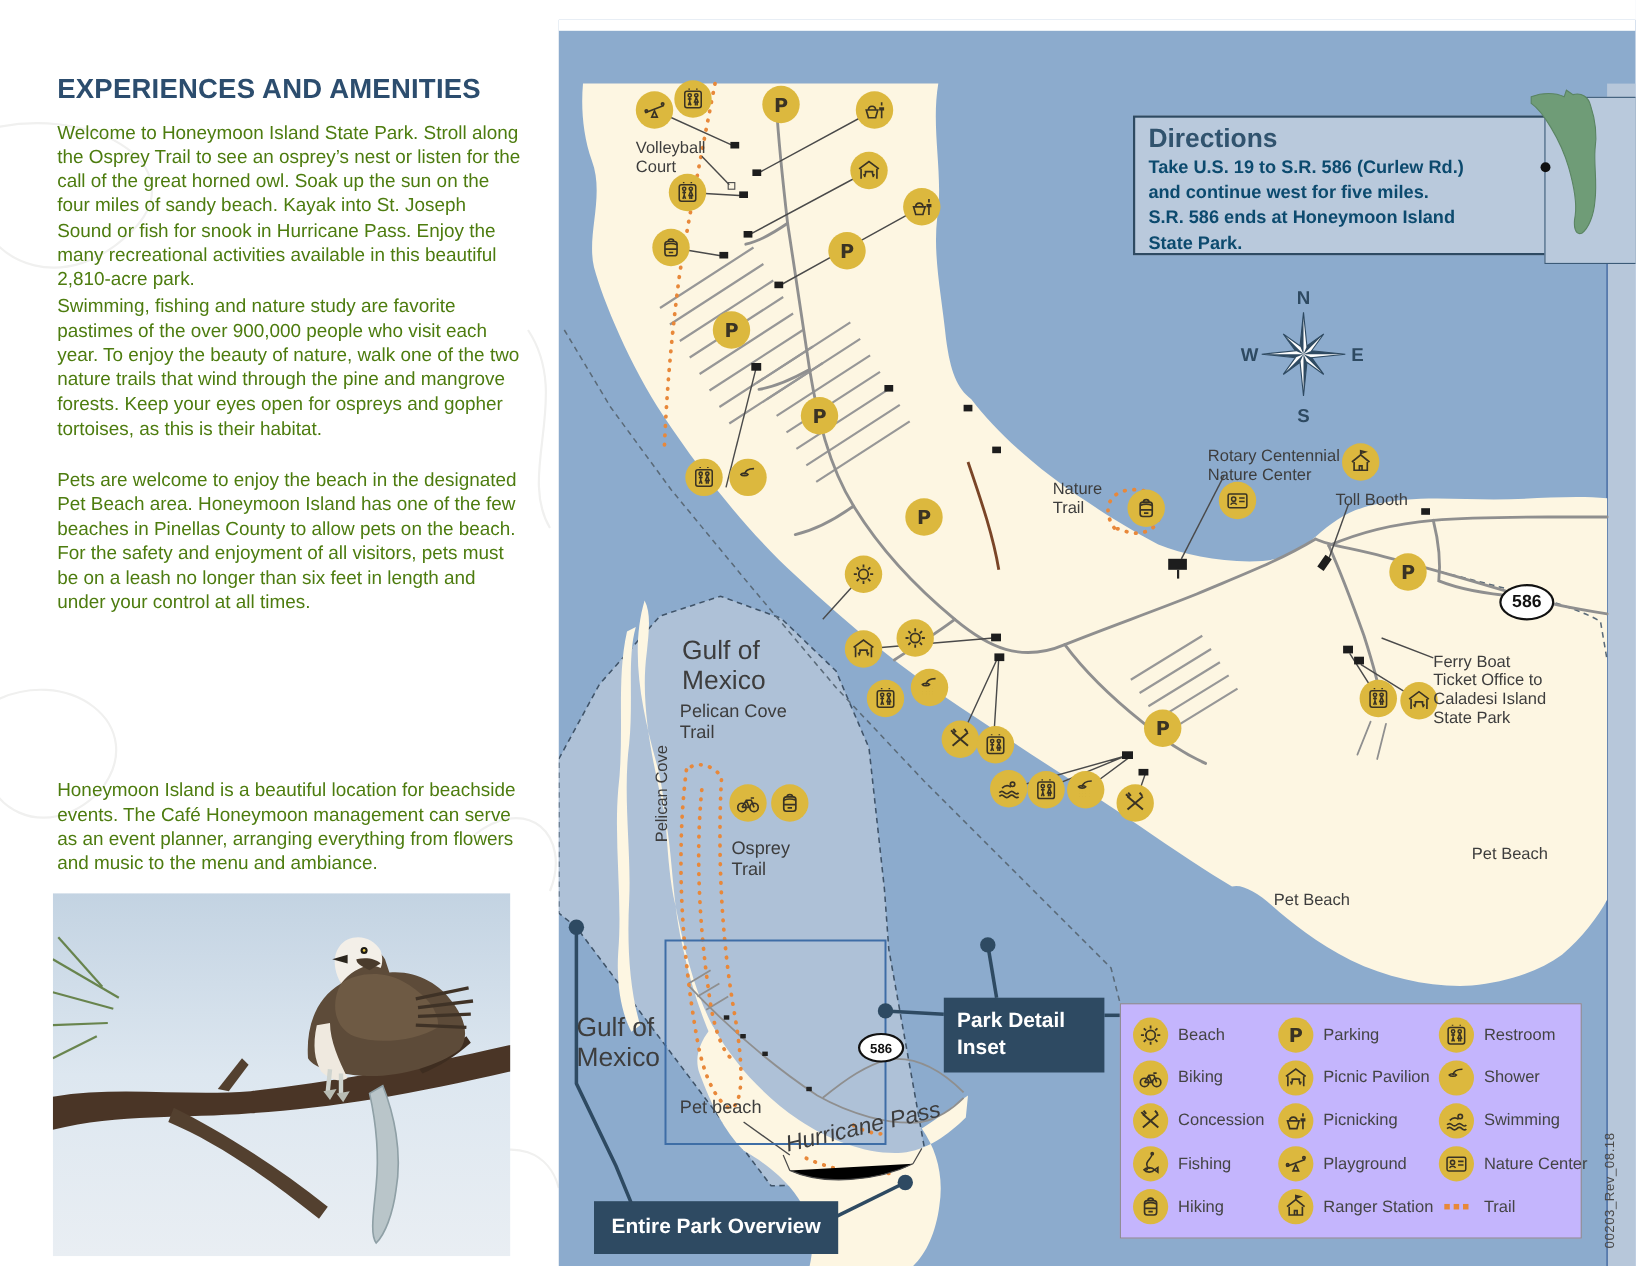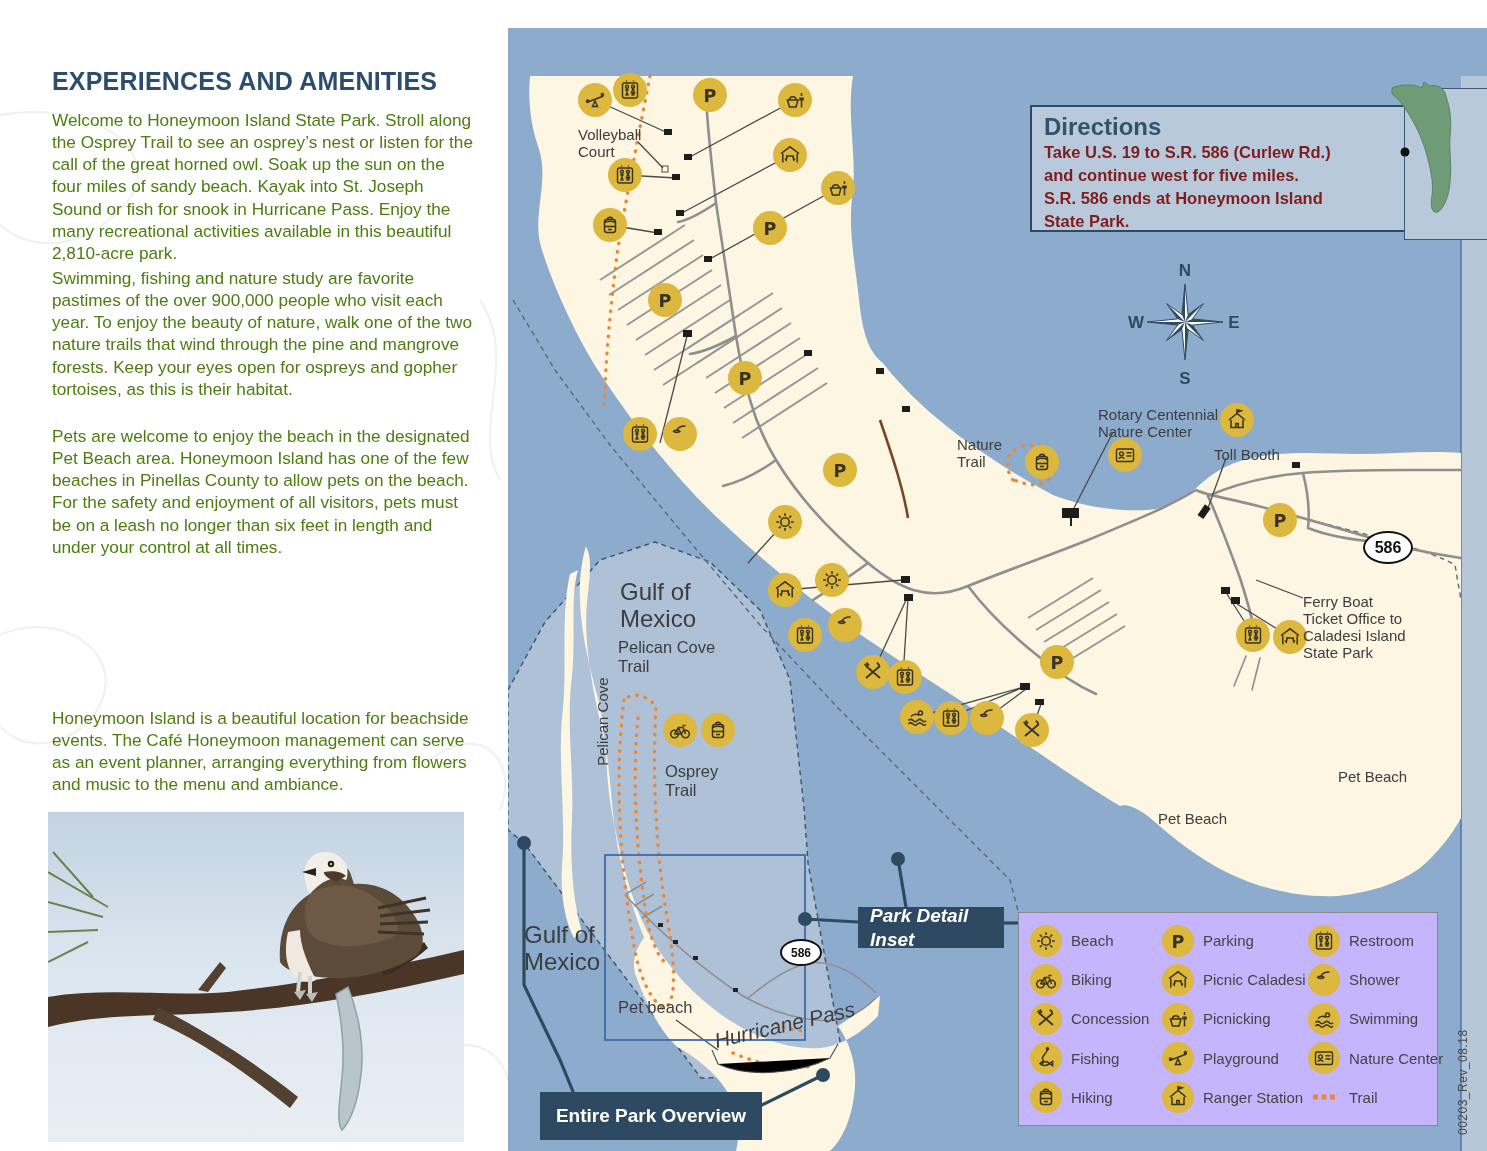--- a/index.html
+++ b/index.html
@@ -19,21 +19,21 @@
   #whitecap{position:absolute;left:0;top:0;width:979px;height:10px;background:#fff;}
   #mapsvg{position:absolute;left:0;top:0;}
   .mlabel{position:absolute;font-size:15px;line-height:1.14;color:#3d3d3d;white-space:pre-line;}
   .big{font-size:24px;}
   .cbox{position:absolute;background:#2e4a62;color:#fff;font-weight:bold;font-size:19px;
         line-height:1.25;display:flex;align-items:center;padding:4px 12px;box-sizing:border-box;
         white-space:pre-line;}
   #directions{position:absolute;left:522px;top:87px;width:402px;height:127px;background:#b9c9dc;
         border:2px solid #2e4a62;box-sizing:border-box;padding:6px 12px;}
   #directions h2{margin:0;font-size:24px;color:#31536e;}
-  #directions .dbody{font-size:16.5px;font-weight:bold;color:#7f1d1d;line-height:1.4;white-space:pre-line;}
+  #directions .dbody{font-size:16.5px;font-weight:bold;color:#0c4a6e;line-height:1.4;white-space:pre-line;}
   #flinset{position:absolute;left:896px;top:70px;width:84px;height:152px;background:#b9c9dc;
         border:1.5px solid #3b5a77;box-sizing:border-box;}
   .shield{position:absolute;background:#fff;border:2.5px solid #111;border-radius:50%;
         display:flex;align-items:center;justify-content:center;font-weight:bold;color:#111;}
   #legend{position:absolute;left:510px;top:894px;width:420px;height:214px;background:#c4b5fd;
         border:1px solid #8a8a8a;box-sizing:border-box;display:grid;
         grid-template-rows:repeat(5,1fr);grid-auto-flow:column;
         grid-template-columns:132px 146px 140px;padding:8px 2px 8px 10px;}
   .litem{display:flex;align-items:center;gap:8px;font-size:15px;color:#444;}
   #rev{position:absolute;left:1456px;top:1135px;transform:rotate(-90deg);transform-origin:0 0;
@@ -524,21 +524,21 @@
     <div class="mlabel" style="left:110px;top:620px;font-size:16.5px;">Pelican Cove
 Trail</div>
     <div class="mlabel vert" style="left:50px;top:695px;font-size:15px;">Pelican Cove</div>
     <div class="mlabel" style="left:157px;top:744px;font-size:16.5px;">Osprey
 Trail</div>
     <div class="mlabel big" style="left:16px;top:903px;">Gulf of
 Mexico</div>
     <div class="mlabel" style="left:110px;top:980px;font-size:16.5px;">Pet beach</div>
     <div class="mlabel hur" style="left:205px;top:995px;">Hurricane Pass</div>
 
-    <div class="cbox" style="left:350px;top:889px;width:146px;height:41px;font-style:italic;">
+    <div class="cbox" style="left:350px;top:889px;width:146px;height:68px;">
       <span>Park Detail
 Inset</span>
     </div>
     <div class="cbox" style="left:32px;top:1074px;width:222px;height:48px;justify-content:center;">
       <span>Entire Park Overview</span>
     </div>
 
     <div id="legend">
       <div class="litem">
         <svg width="34" height="34">
@@ -580,21 +580,21 @@
             <circle cx="17" cy="17" r="16" fill="#dcb83e"></circle>
             <use href="#s-parkp" x="5" y="5"></use>
           </svg>
         <span>Parking</span>
         </div>
       <div class="litem">
         <svg width="34" height="34">
             <circle cx="17" cy="17" r="16" fill="#dcb83e"></circle>
             <use href="#s-pavilion" x="5" y="5"></use>
           </svg>
-        <span>Picnic Caladesi</span>
+        <span>Picnic Pavilion</span>
         </div>
       <div class="litem">
         <svg width="34" height="34">
             <circle cx="17" cy="17" r="16" fill="#dcb83e"></circle>
             <use href="#s-basket" x="5" y="5"></use>
           </svg>
         <span>Picnicking</span>
         </div>
       <div class="litem">
         <svg width="34" height="34">

